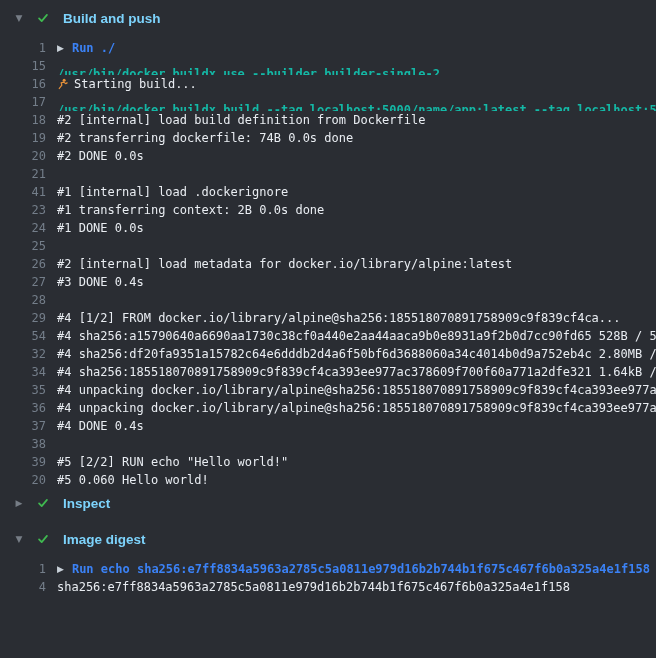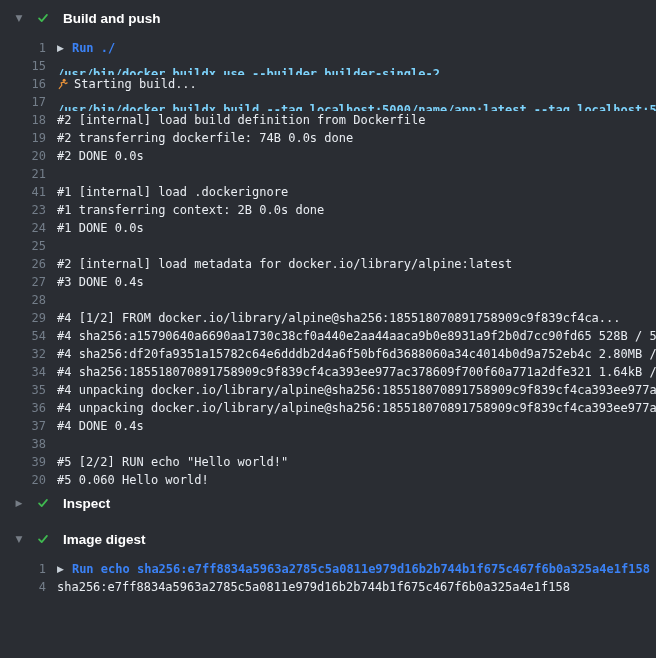--- a/index.html
+++ b/index.html
@@ -17,35 +17,35 @@
   }
   .caret {
     flex:none; width:12px; margin-left:13px; text-align:center;
     color:#767d86; font-size:9px; line-height:28px;
     font-family:"DejaVu Sans", sans-serif;
   }
   .check { flex:none; margin-left:11px; display:flex; align-items:center; }
   .section-title {
     margin-left:13px;
     font-family:"Liberation Sans","DejaVu Sans",sans-serif;
-    font-weight:bold; font-size:13.5px; color:#ffffff;
+    font-weight:bold; font-size:13.5px; color:#7dd3fc;
   }
   .lines { padding-top:7px; }
   .log-line { display:flex; height:18px; line-height:18px; font-size:12px; }
   .num {
     flex:none; width:46px; text-align:right; color:#747e8a;
     cursor:pointer; user-select:none;
   }
   .content {
     flex:1; min-width:0; margin-left:11px;
     white-space:pre; overflow:hidden; color:#e9edf2;
     display:flex; align-items:center;
   }
   .content .txt { white-space:pre; }
-  .style-command .txt { color:#7dd3fc; font-weight:bold;margin-top:16px; }
+  .style-command .txt { color:#14b8a6; font-weight:bold;margin-top:16px; }
   .style-group .txt { color:#3b82f6; font-weight:bold; }
   .chevron {
     flex:none; color:#c9d1d9; font-size:9px; margin-right:8px;
     font-family:"DejaVu Sans", sans-serif; cursor:pointer;
   }
   .line-icon { flex:none; width:12px; height:12px; margin-right:5px; display:inline-block; }
   .line-icon svg { display:block; }
 </style>
 </head>
 <body>

